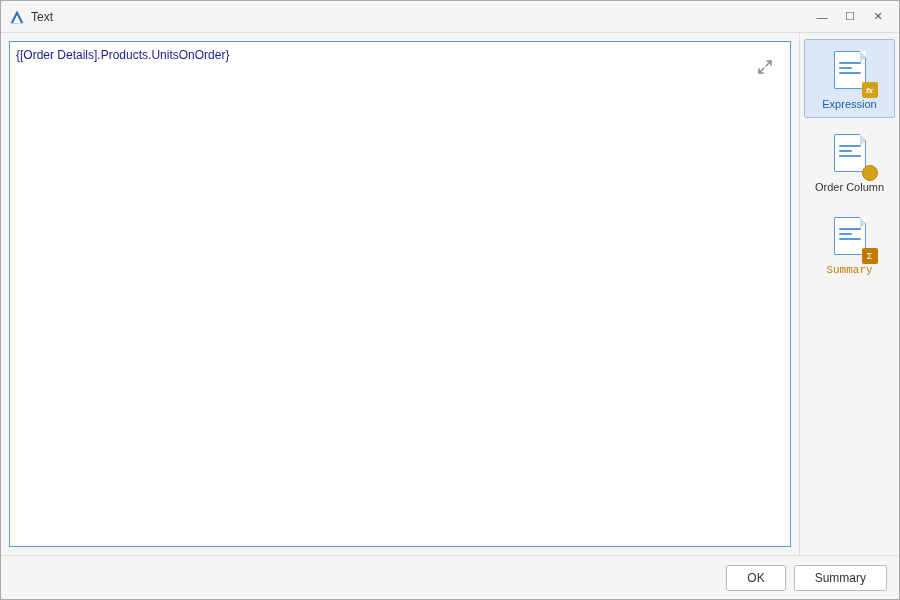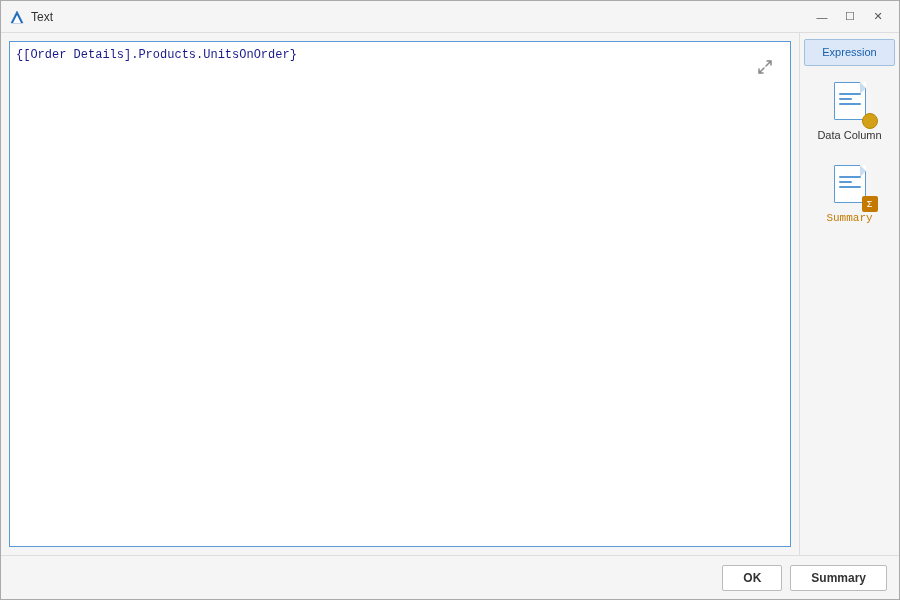--- a/index.html
+++ b/index.html
@@ -68,21 +68,21 @@
       flex: 1;
       padding: 8px;
       position: relative;
     }
     .text-editor {
       width: 100%;
       height: 100%;
       border: 1px solid #5b9bd5;
       background: white;
       padding: 6px;
-      font-family: Liberation Mono, monospace;
+      font-family: Liberation Sans, sans-serif;
       font-size: 12px;
       resize: none;
       outline: none;
       color: #1a1a8c;
     }
     .expand-icon {
       position: absolute;
       right: 16px;
       top: 16px;
       width: 20px;
@@ -157,21 +157,20 @@
       background: #f5f5f5;
     }
     .footer-btn {
       padding: 5px 20px;
       font-size: 12px;
       background: white;
       border: 1px solid #bbb;
       border-radius: 2px;
       cursor: pointer;
       color: #333;
-      font-weight: bold;
     }
 
     
     .doc-page {
       width: 32px;
       height: 38px;
       background: white;
       border: 1.5px solid #5b9bd5;
       position: relative;
       border-radius: 1px;
@@ -291,35 +290,47 @@
           <svg width="16" height="16" viewBox="0 0 16 16" fill="none">
             <path d="M10 2h4v4M14 2l-5 5M6 14H2v-4M2 14l5-5" stroke="#888" stroke-width="1.5" stroke-linecap="round"></path>
           </svg>
         </div>
       </div>
     </div>
 
     <div class="right-panel">
 
       <div class="panel-button active">
+        <div class="btn-icon">
+          <div class="doc-page">
+            <div class="doc-lines">
+              <div class="doc-line"></div>
+              <div class="doc-line short"></div>
+              <div class="doc-line"></div>
+            </div>
+          </div>
+          <div class="badge-fx">
+              <em>fx</em>
+            </div>
+        </div>
         <span class="panel-button-label">Expression</span>
       </div>
 
       <div class="panel-button">
         <div class="btn-icon">
           <div class="doc-page">
             <div class="doc-lines">
               <div class="doc-line"></div>
               <div class="doc-line short"></div>
               <div class="doc-line"></div>
             </div>
           </div>
           <div class="badge-col"></div>
         </div>
-        <span class="panel-button-label">Data Column</span>
+        <span class="panel-button-label">Order Column</span>
       </div>
 
 
       <div class="panel-button summary-btn">
         <div class="btn-icon">
           <div class="doc-page">
             <div class="doc-lines">
               <div class="doc-line"></div>
               <div class="doc-line short"></div>
               <div class="doc-line"></div>

